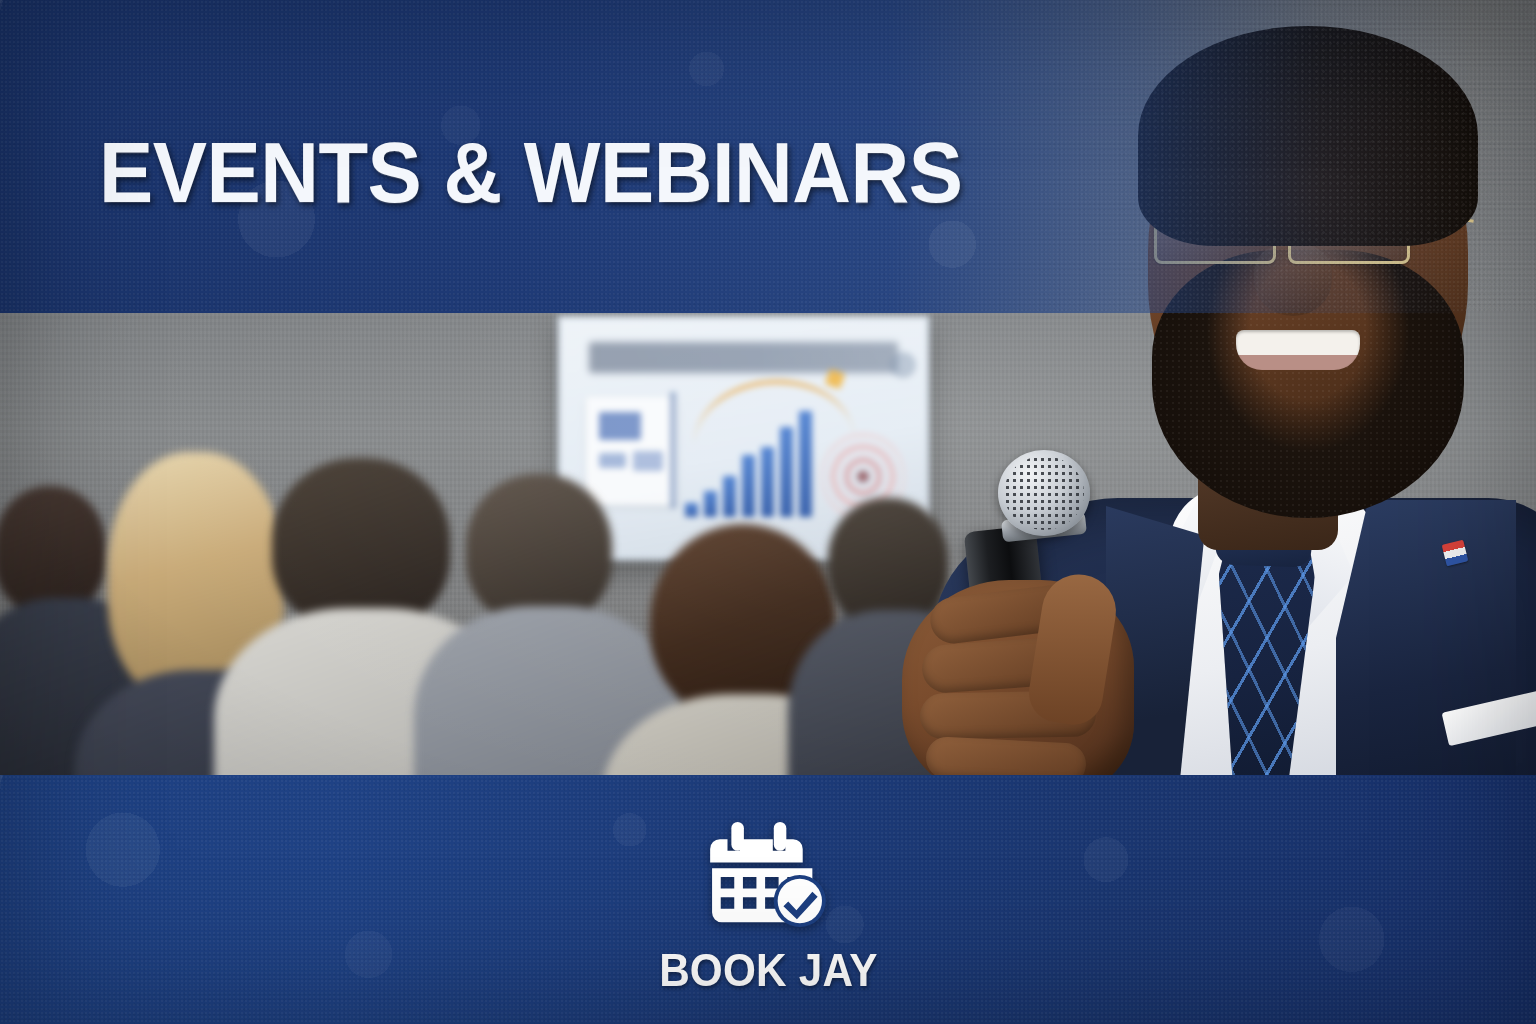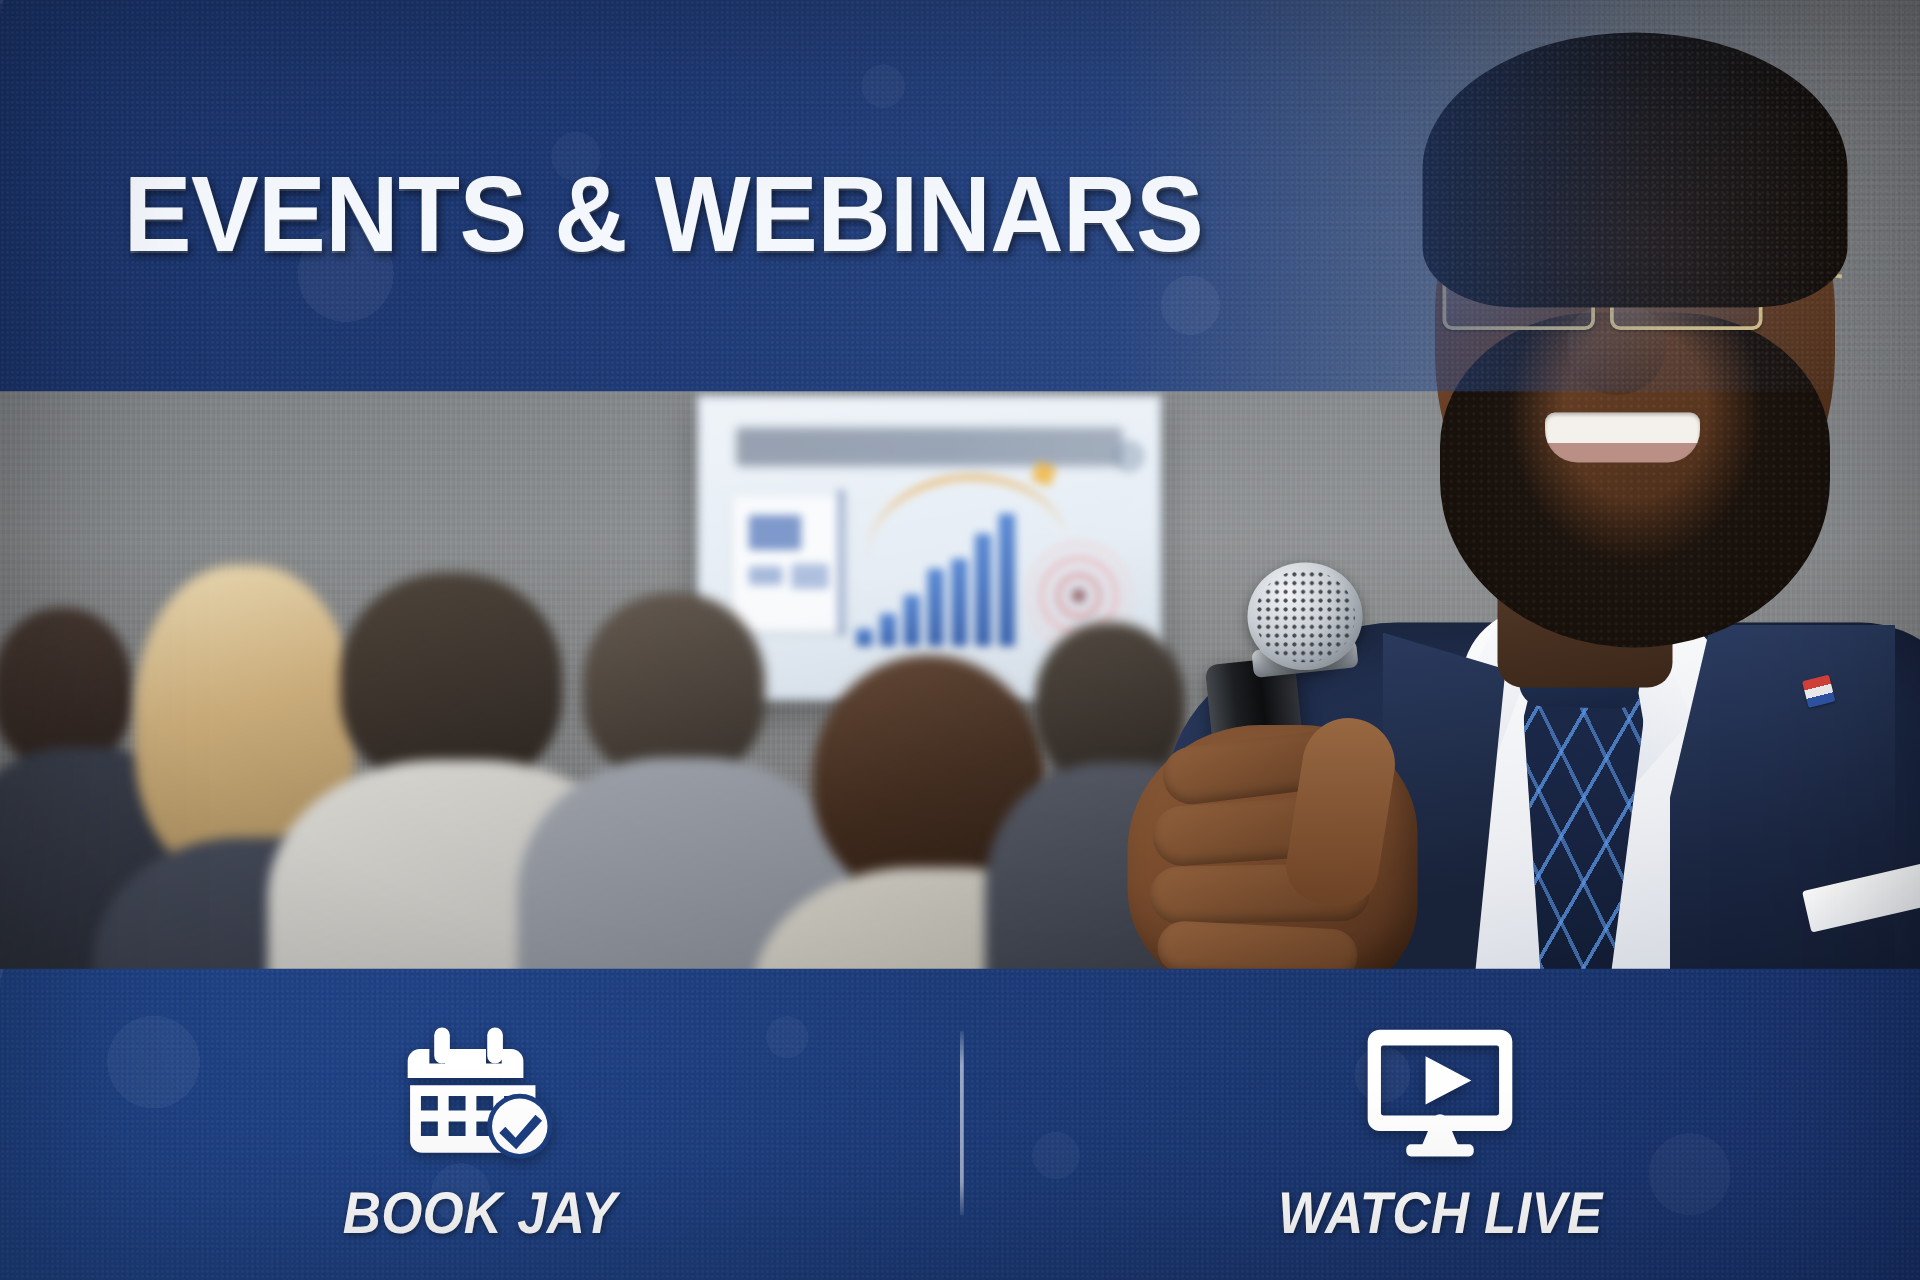--- a/index.html
+++ b/index.html
@@ -309,21 +309,20 @@
     text-shadow:2px 3px 7px rgba(0,0,0,.55), 0 1px 0 rgba(255,255,255,.25);
     white-space:nowrap;
   }
 
   
   .cta-bar{
     position:absolute;left:0;bottom:0;width:100%;height:249px;
     background:
       linear-gradient(90deg,#1d3f80 0%,#1f4285 22%,#1c3b79 48%,#1a3670 72%,#17306a 100%);
     overflow:hidden;
-    font-style:italic;
   }
   .cta-tex{
     position:absolute;inset:0;
     background-image:
       linear-gradient(112deg, rgba(255,255,255,.055) 0 3px, rgba(0,0,0,0) 3px 200px),
       linear-gradient(96deg, rgba(255,255,255,.04) 0 2px, rgba(0,0,0,0) 2px 300px),
       radial-gradient(circle at 8% 30%, rgba(255,255,255,.05) 0 2.6%, rgba(0,0,0,0) 2.6%),
       radial-gradient(circle at 24% 72%, rgba(255,255,255,.04) 0 2%, rgba(0,0,0,0) 2%),
       radial-gradient(circle at 41% 22%, rgba(255,255,255,.045) 0 1.8%, rgba(0,0,0,0) 1.8%),
       radial-gradient(circle at 55% 60%, rgba(255,255,255,.04) 0 2.2%, rgba(0,0,0,0) 2.2%),
@@ -494,31 +493,19 @@
             <path d="M6 50h104v46a10 10 0 0 1-10 10H16A10 10 0 0 1 6 96V50zm9 9v12h14V59H15zm23 0v12h14V59H38zm23 0v12h14V59H61zm23 0v12h14V59H84zM15 80v12h14V80H15zm23 0v12h14V80H38zm23 0v12h14V80H61z"></path>
             <circle cx="97" cy="84" r="27" fill="#1d3f80"></circle>
             <circle cx="97" cy="84" r="23" fill="#fff"></circle>
             <path d="M85 84.5l8.5 9L110 74.5l5.5 5L94 103 80 89.5z" fill="#1d3f80"></path>
           </svg>
         </div>
         <div class="cta-label">BOOK JAY</div>
       </div>
 
 
-      <div class="cta-item">
-        <div class="cta-icon">
-          <svg viewBox="0 0 128 112" fill="#fff" xmlns="http://www.w3.org/2000/svg">
-            <path d="M14 4h100a10 10 0 0 1 10 10v64a10 10 0 0 1-10 10H14A10 10 0 0 1 4 78V14A10 10 0 0 1 14 4zm3 13a2 2 0 0 0-2 2v54a2 2 0 0 0 2 2h94a2 2 0 0 0 2-2V19a2 2 0 0 0-2-2H17z"></path>
-            <path d="M52 26l38 20-38 20z"></path>
-            <circle cx="64" cy="80" r="6"></circle>
-            <path d="M54 88h20l5 12H49z"></path>
-            <rect x="36" y="99" width="56" height="10" rx="4"></rect>
-          </svg>
-        </div>
-        <div class="cta-label">WATCH LIVE</div>
-      </div>
 
 
     </div>
   </div>
 
   <div class="vignette"></div>
 </div>
 
 </body></html>

